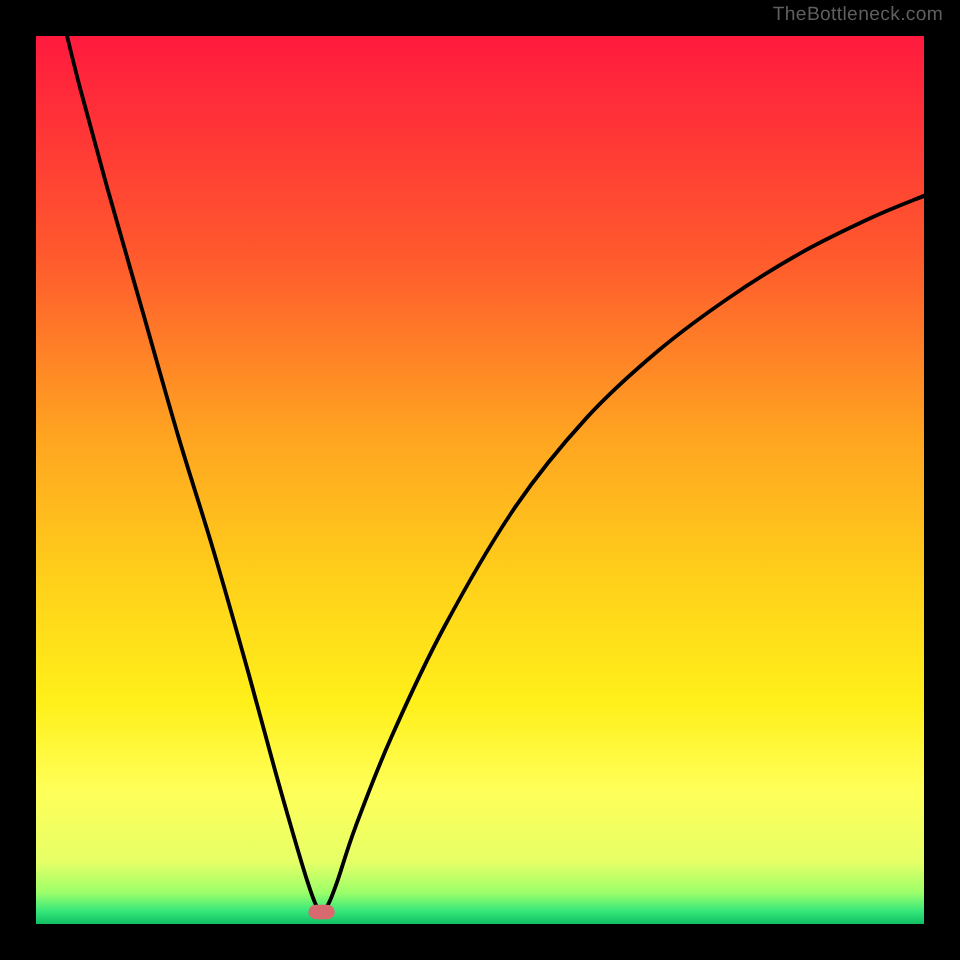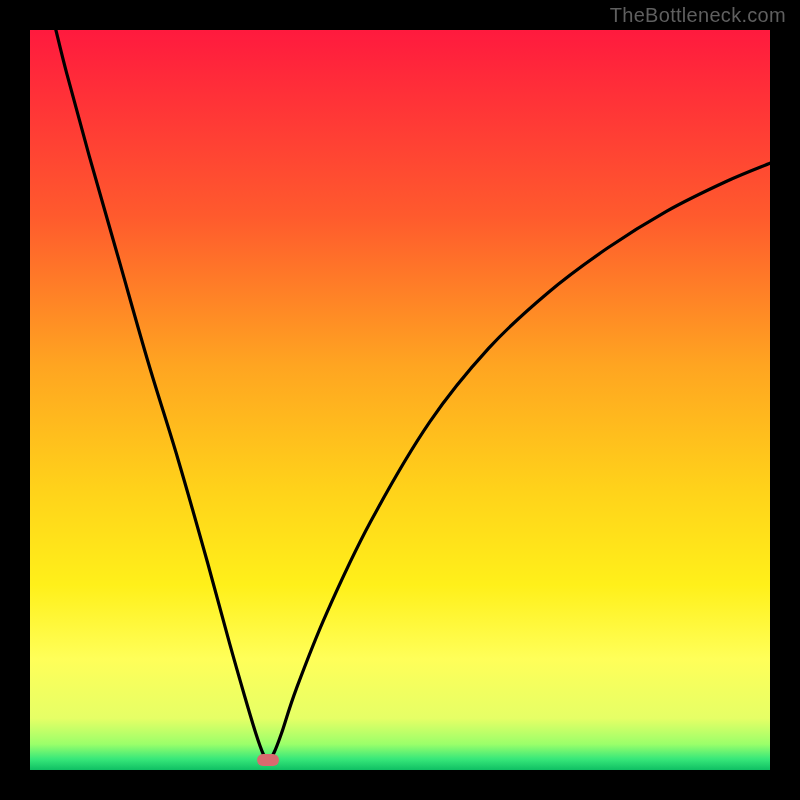--- a/index.html
+++ b/index.html
@@ -15,21 +15,21 @@
     position: relative;
     width: 800px;
     height: 800px;
     background: #000;
   }
   .watermark {
     position: absolute;
     top: 4px;
     right: 14px;
     color: #5f5f5f;
-    font-size: 20px;
+    font-size: 16px;
     font-weight: 500;
     letter-spacing: 0.3px;
     pointer-events: none;
     user-select: none;
   }
   .plot-area {
     position: absolute;
     left: 30px;
     top: 30px;
     width: 740px;

